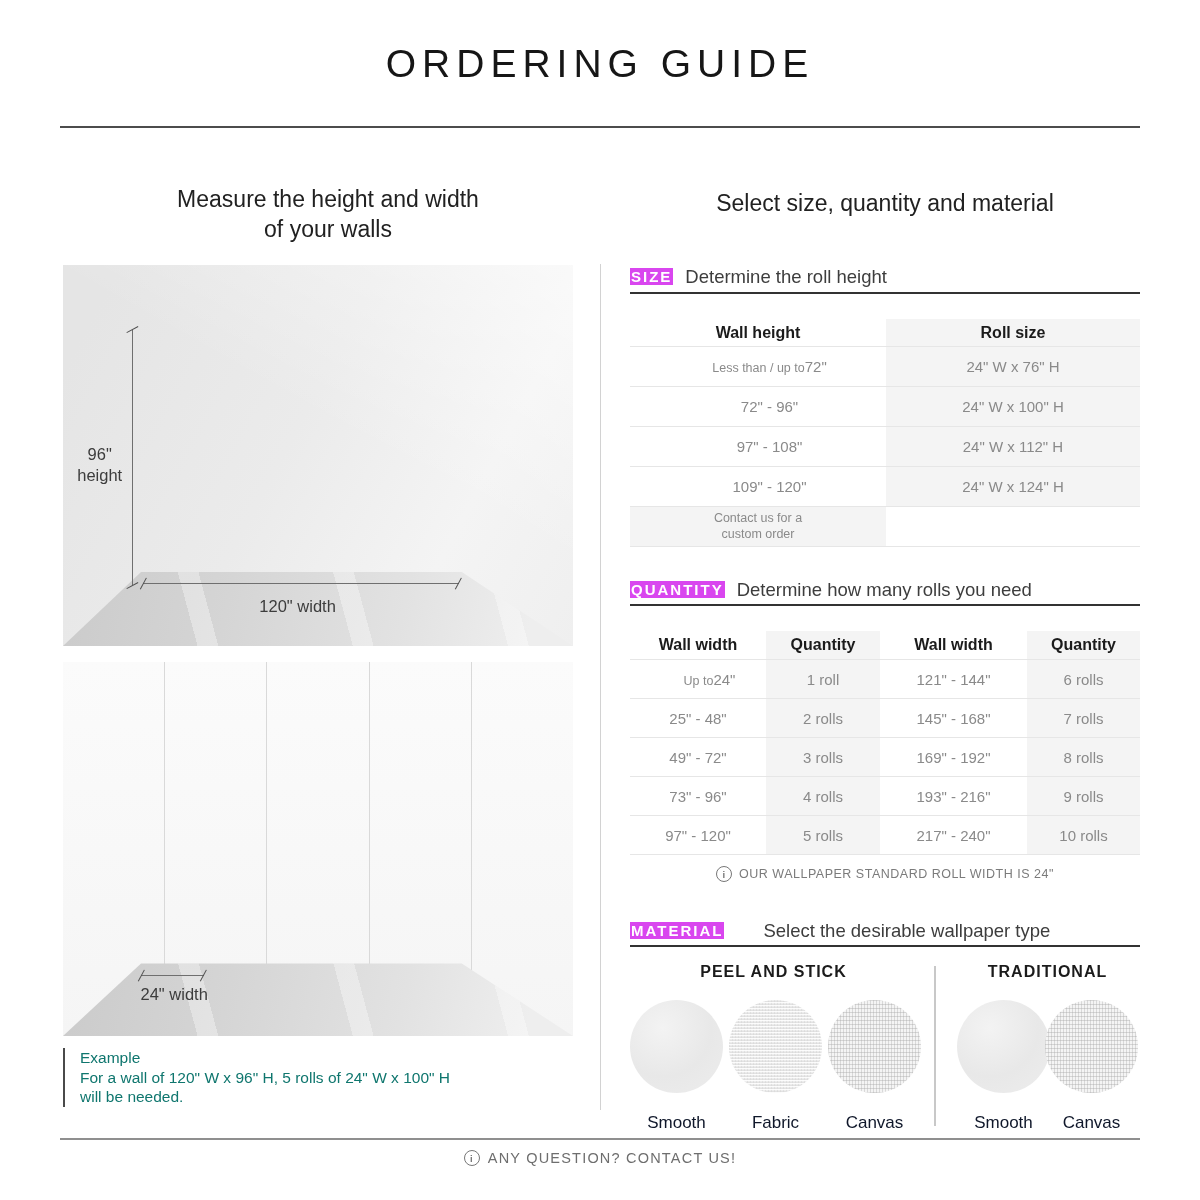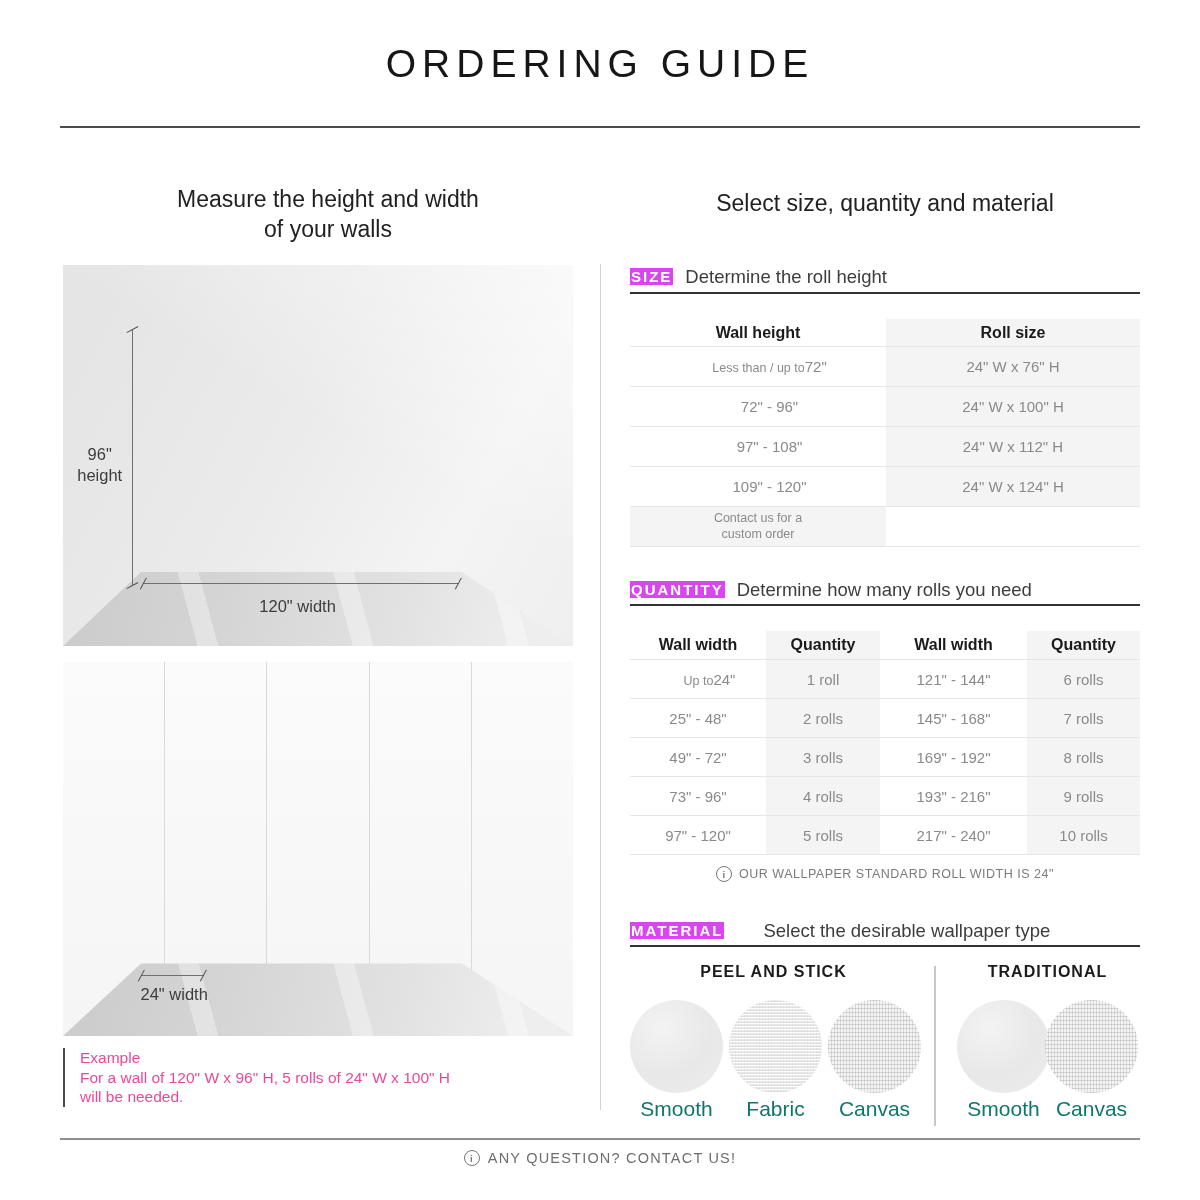--- a/index.html
+++ b/index.html
@@ -59,21 +59,21 @@
   #dim-h1 { left:15.7%; top:83.4%; width:62%; height:1px; }
   #dim-h2 { left:15.3%; top:83.7%; width:12.4%; height:1px; }
   .dim-label { position:absolute; inset:auto; color:#3c3c3c; font-size:16.5px; text-align:center;
                line-height:21px; white-space:nowrap; z-index:6; }
   #label-height { left:7.2%; top:47%; transform:translateX(-50%); }
   #label-width1 { left:46%; top:86.8%; transform:translateX(-50%); }
   #label-width2 { left:21.8%; top:86.2%; transform:translateX(-50%); }
 
   
   #example { left:63px; top:1048px; border-left:2px solid #4a4a4a; padding-left:15px;
-             font-size:15.5px; line-height:19.5px; color:#ec4899; }
+             font-size:15.5px; line-height:19.5px; color:#0f766e; }
 
   
   .section-head { position:absolute; left:630px; display:flex; align-items:center; gap:12px; height:27px; }
   .badge { background:#d946ef; color:#ffffff; font-size:15px; font-weight:700; letter-spacing:2px;
            padding:0 1px; height:17px; display:flex; align-items:center; }
   .subtitle { font-size:18.5px; color:#3d3d3d; }
   .head-line { position:absolute; left:630px; width:510px; height:2px; background:#323232; }
 
   .t-row { display:grid; }
   .t-row > div { display:flex; flex-direction:column; align-items:center; justify-content:center; text-align:center; }
@@ -110,21 +110,21 @@
   .swatch { display:flex; flex-direction:column; align-items:center; width:93px; }
   .swatch.overlap { margin-left:-5px; }
   .circle { width:93px; height:93px; border-radius:50%; }
   .tex-smooth { background:radial-gradient(circle at 35% 30%, #f3f3f3, #e8e8e8 55%, #ededed); }
   .tex-fabric { background-color:#ededed;
                 background-image:repeating-linear-gradient(0deg, rgba(255,255,255,.85) 0 1px, rgba(213,213,213,.45) 1px 2px, rgba(255,255,255,0) 2px 3px),
                                  repeating-linear-gradient(90deg, rgba(200,200,200,.35) 0 1px, rgba(255,255,255,0) 1px 3px); }
   .tex-canvas { background-color:#f4f4f4;
                 background-image:repeating-linear-gradient(0deg, rgba(165,165,165,.4) 0 1px, rgba(255,255,255,0) 1px 4px),
                                  repeating-linear-gradient(90deg, rgba(165,165,165,.35) 0 1px, rgba(255,255,255,0) 1px 3px); }
-  .swatch-label { margin-top:4px; font-size:21px; font-weight:500; color:#0f766e; }
+  .swatch-label { margin-top:20px; font-size:17px; font-weight:500; color:#0f172a; }
   #mat-divider { left:934px; top:966px; width:1.5px; height:160px; background:#c8c8c8; }
 
   
   #footer-line { left:60px; top:1138px; width:1080px; height:1.5px; background:#8f8f8f; }
   #footer { top:1150px; left:0; width:1200px; display:flex; justify-content:center; align-items:center;
             gap:8px; font-size:14.5px; letter-spacing:1.2px; color:#6e6e6e; }
 </style>
 </head>
 <body>
 

